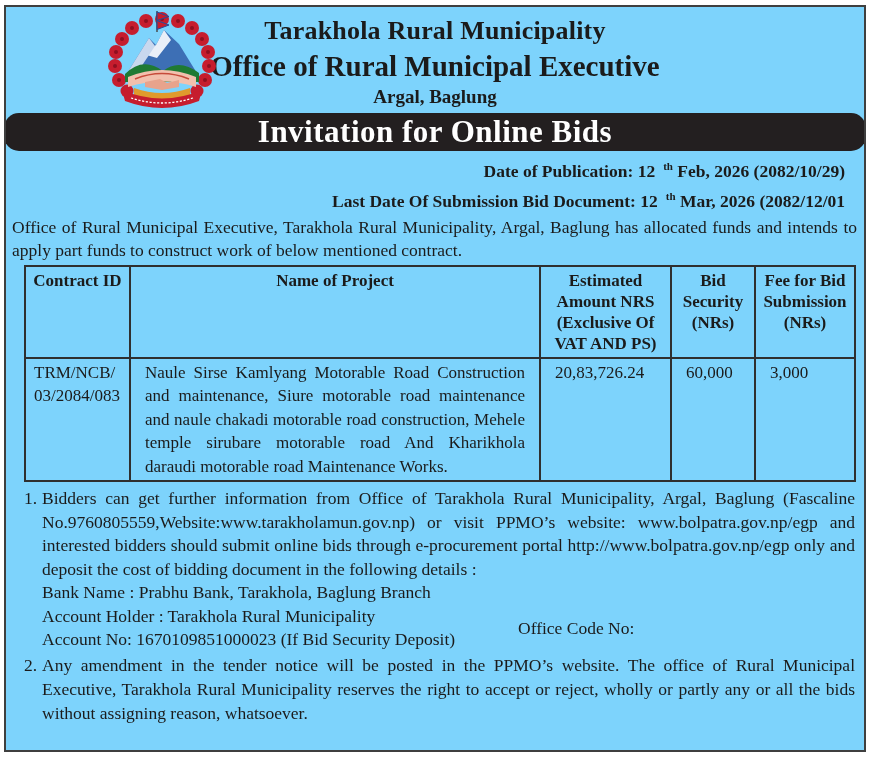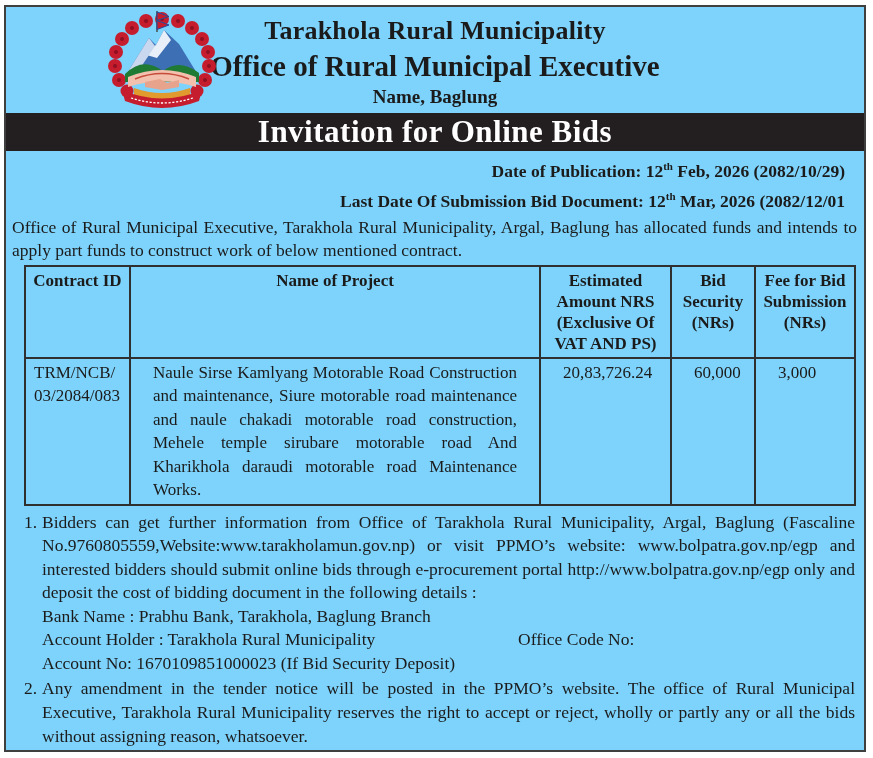--- a/index.html
+++ b/index.html
@@ -16,47 +16,47 @@
   .header { position:relative; height:105px; }
   .logo { position:absolute; left:99px; top:3px; width:114px; height:100px; }
   .titles { text-align:center; padding-top:8px; }
   .org-name   { font-size:26px; font-weight:bold; line-height:32px; letter-spacing:.2px; }
   .office-name{ font-size:29px; font-weight:bold; line-height:38px; }
   .location   { font-size:19px; font-weight:bold; line-height:24px; }
   
   .banner {
     margin:1px -2px 0 -2px; background:#231f20; color:#fff;
     text-align:center; font-size:31px; font-weight:bold;
-    height:38px; line-height:38px; letter-spacing:.5px;
+    height:38px; line-height:38px; letter-spacing:.5px;border-radius:15px;
   }
   
   .dates { text-align:right; padding:3px 19px 0 0; font-weight:bold; font-size:17.5px; line-height:25px; }
-  .dates sup { font-size:11px; }
+  .dates sup { font-size:11px;margin-left:8px; }
   
   .intro { margin:2px 7px 0 6px; text-align:justify; font-size:17.5px; line-height:23px; }
   
   table { border-collapse:collapse; table-layout:fixed; width:830px; margin:3px 0 0 18px; }
   th, td { border:2px solid #2f2f2f; overflow:hidden; }
   th { font-size:17px; font-weight:bold; text-align:center; vertical-align:top; padding:3px 2px; line-height:21px; }
-  td { font-size:17px; vertical-align:top; padding:2px 22px; line-height:23.5px; }
+  td { font-size:17px; vertical-align:top; padding:2px 14px; line-height:23.5px; }
   td.c-center { text-align:left; padding:2px 8px; }
   td.c-justify { text-align:justify; }
   col.w-id   { width:105px; }
   col.w-name { width:410px; }
   col.w-est  { width:131px; }
   col.w-sec  { width:84px; }
   col.w-fee  { width:100px; }
   
   .notes { margin:5px 9px 0 6px; }
   .note { position:relative; padding-left:30px; font-size:17.5px; line-height:23.5px; }
   .note-2 { line-height:24px; margin-top:1px; }
   .note-num { position:absolute; left:12px; top:0; }
   .note-main { text-align:justify; }
   .bank-line { position:relative; }
-  .office-code { position:absolute; left:476px; top:0; }
+  .office-code { position:absolute; left:476px; top:12px; }
 </style>
 </head>
 <body>
 
 <div class="doc">
 
   <div class="header">
     <div class="logo">
       <svg viewBox="0 0 114 100" width="114" height="100">
 
@@ -112,21 +112,21 @@
 
         <g>
           <line x1="52" y1="1" x2="52" y2="22" stroke="#444" stroke-width="1.4"></line>
           <path d="M52,2 L64,6.5 L52,10.5 L64,15 L52,19.5 Z" fill="#c61d2e" stroke="#1f4f9f" stroke-width="1"></path>
         </g>
       </svg>
     </div>
     <div class="titles">
       <div class="org-name">Tarakhola Rural Municipality</div>
       <div class="office-name">Office of Rural Municipal Executive</div>
-      <div class="location">Name, Baglung</div>
+      <div class="location">Argal, Baglung</div>
     </div>
   </div>
 
   <div class="banner">Invitation for Online Bids</div>
 
   <div class="dates">
     <div class="date-line"><span>Date of Publication: 12</span><sup>th</sup><span> Feb, 2026 (2082/10/29)</span></div>
     <div class="date-line"><span>Last Date Of Submission Bid Document: 12</span><sup>th</sup><span> Mar, 2026 (2082/12/01</span></div>
   </div>
 

